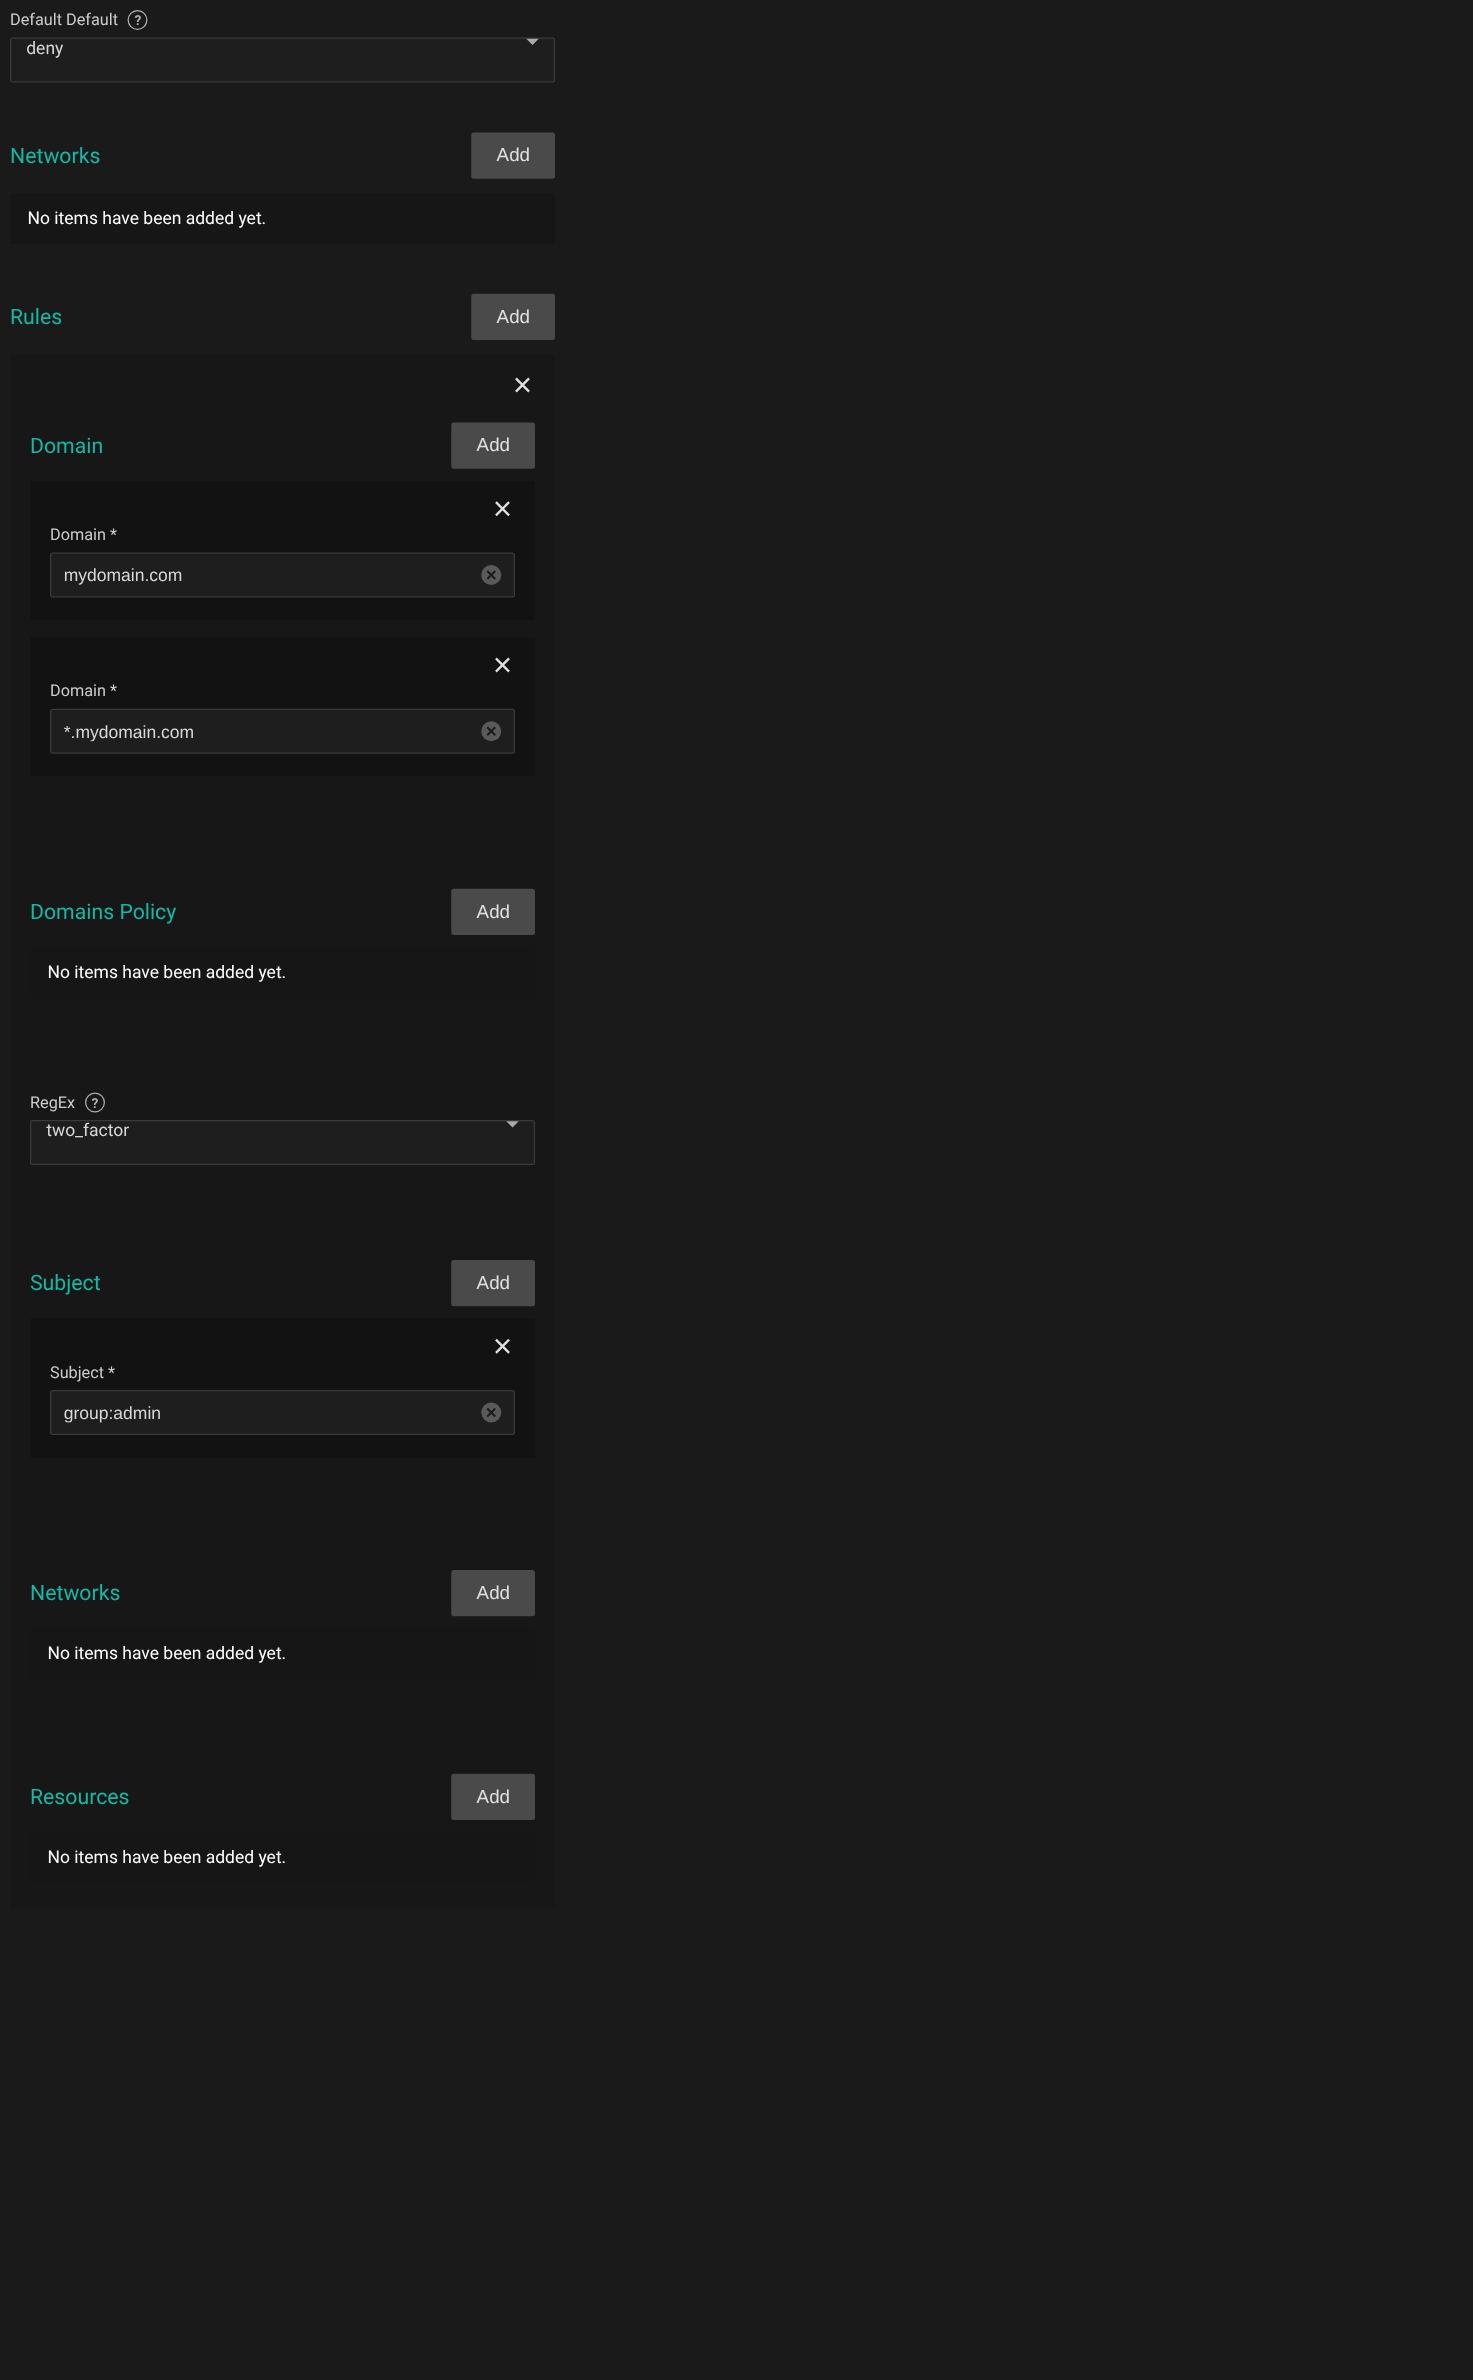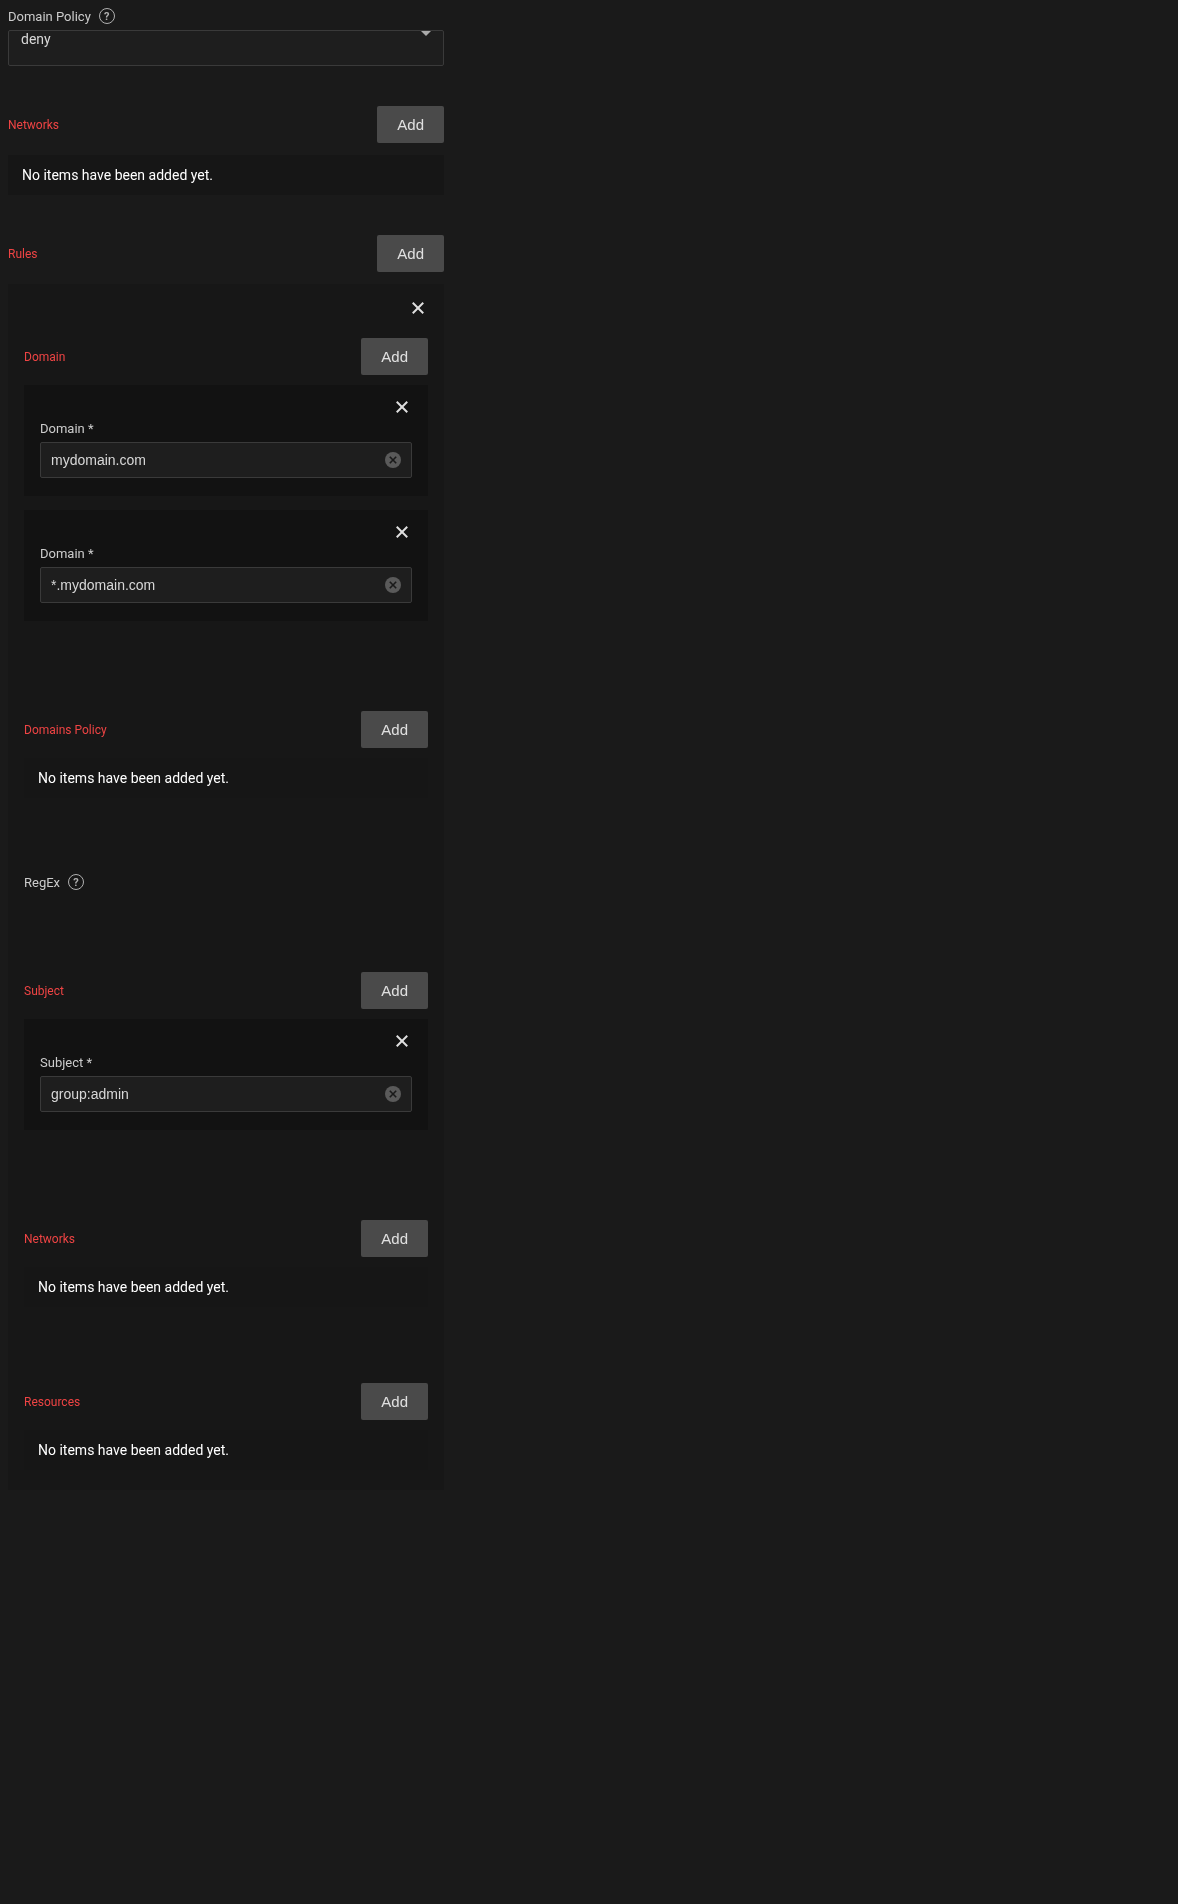--- a/index.html
+++ b/index.html
@@ -67,22 +67,22 @@
     .section {
       margin-top: 40px;
     }
     .section-header {
       display: flex;
       align-items: center;
       justify-content: space-between;
       margin-bottom: 12px;
     }
     .section-title {
-      font-size: 12px;
-      color: #ef4444;
+      font-size: 17px;
+      color: #14b8a6;
     }
     .add-btn {
       background-color: #4a4a4a;
       color: #e0e0e0;
       border: none;
       padding: 10px 20px;
       font-size: 15px;
       cursor: pointer;
       border-radius: 2px;
     }
@@ -169,21 +169,21 @@
     }
     .spacer-40 { height: 56px; }
   </style>
 </head>
 <body>
 
 <div class="form-col">
 
   <div>
     <div class="field-label-row">
-      <span class="field-label">Domain Policy</span>
+      <span class="field-label">Default Default</span>
       <span class="help-icon">?</span>
     </div>
     <div class="select-wrap">
       <span class="select-value">deny</span>
       <span class="chevron-down"></span>
     </div>
   </div>
 
   <div class="section">
     <div class="section-header">
@@ -276,20 +276,24 @@
         <div class="empty-box">No items have been added yet.</div>
       </div>
 
       <div class="spacer-40"></div>
 
       <div class="inner-section">
         <div class="field-label-row">
           <span class="field-label">RegEx</span>
           <span class="help-icon">?</span>
         </div>
+        <div class="select-wrap">
+          <span class="select-value">two_factor</span>
+          <span class="chevron-down"></span>
+        </div>
       </div>
 
       <div class="spacer-40"></div>
 
       <div class="inner-section">
         <div class="inner-header">
           <span class="section-title">Subject</span>
           <button class="add-btn">Add</button>
         </div>
 

